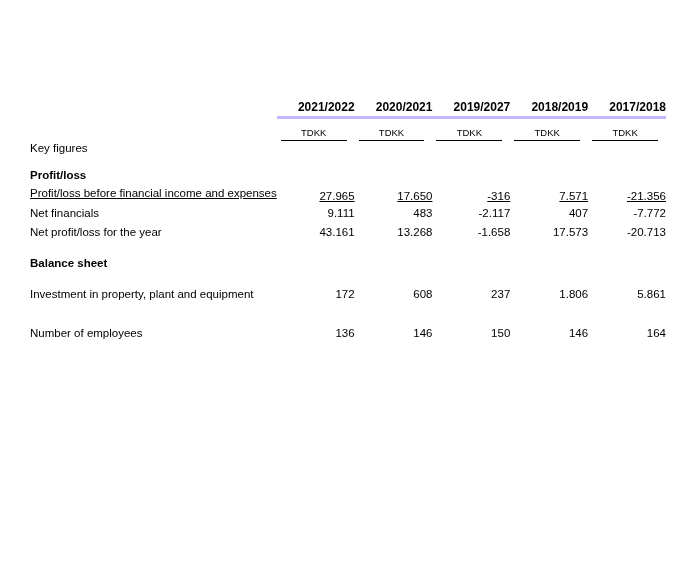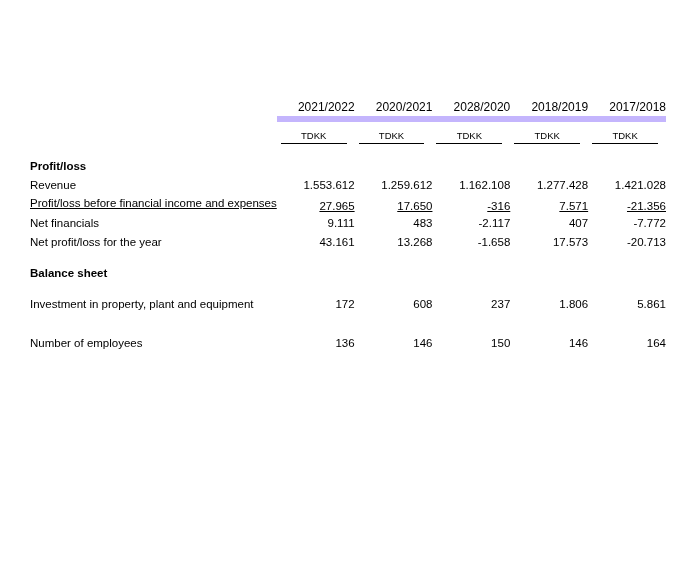--- a/index.html
+++ b/index.html
@@ -41,21 +41,22 @@
     text-align: left;
     padding-right: 6px;
   }
   td.num, th.num {
     text-align: right;
     padding-right: 4px;
   }
   tr.year-head th.num {
     font-size: 12px;
     padding-bottom: 2px;
-    border-bottom: 6px solid #c4b5fd;
+    border-bottom: 3px solid #c4b5fd;
+    font-weight: bold;
   }
   tr.year-head th.spacer { border: none; }
   tr.unit-row td.num {
     font-size: 9.5px;
     padding-top: 8px;
     padding-bottom: 1px;
     text-align: center;
     padding-right: 4px;
   }
   tr.unit-row td.unit-cell { position: relative; }
@@ -98,21 +99,21 @@
       <col class="c-year">
       <col class="c-year">
       <col class="c-year">
     </colgroup>
 
     <thead>
       <tr class="year-head">
         <th class="spacer"></th>
         <th class="num">2021/2022</th>
         <th class="num">2020/2021</th>
-        <th class="num">2028/2020</th>
+        <th class="num">2019/2027</th>
         <th class="num">2018/2019</th>
         <th class="num">2017/2018</th>
       </tr>
       <tr class="unit-row">
         <td></td>
         <td class="num unit-cell">
           <span>TDKK</span>
           <span class="underline"></span>
         </td>
         <td class="num unit-cell">
@@ -128,34 +129,30 @@
           <span class="underline"></span>
         </td>
         <td class="num unit-cell">
           <span>TDKK</span>
           <span class="underline"></span>
         </td>
       </tr>
     </thead>
 
     <tbody>
+      <tr>
+        <td class="label kf-title">Key figures</td>
+        <td colspan="5"></td>
+      </tr>
 
       <tr class="section">
         <td class="label">Profit/loss</td>
         <td colspan="5"></td>
       </tr>
 
-      <tr class="row">
-        <td class="label">Revenue</td>
-        <td class="num">1.553.612</td>
-        <td class="num">1.259.612</td>
-        <td class="num">1.162.108</td>
-        <td class="num">1.277.428</td>
-        <td class="num">1.421.028</td>
-      </tr>
 
       <tr class="row tight">
         <td class="label wrap-label">Profit/loss before financial income and expenses</td>
         <td class="num">27.965</td>
         <td class="num">17.650</td>
         <td class="num">-316</td>
         <td class="num">7.571</td>
         <td class="num">-21.356</td>
       </tr>
 

